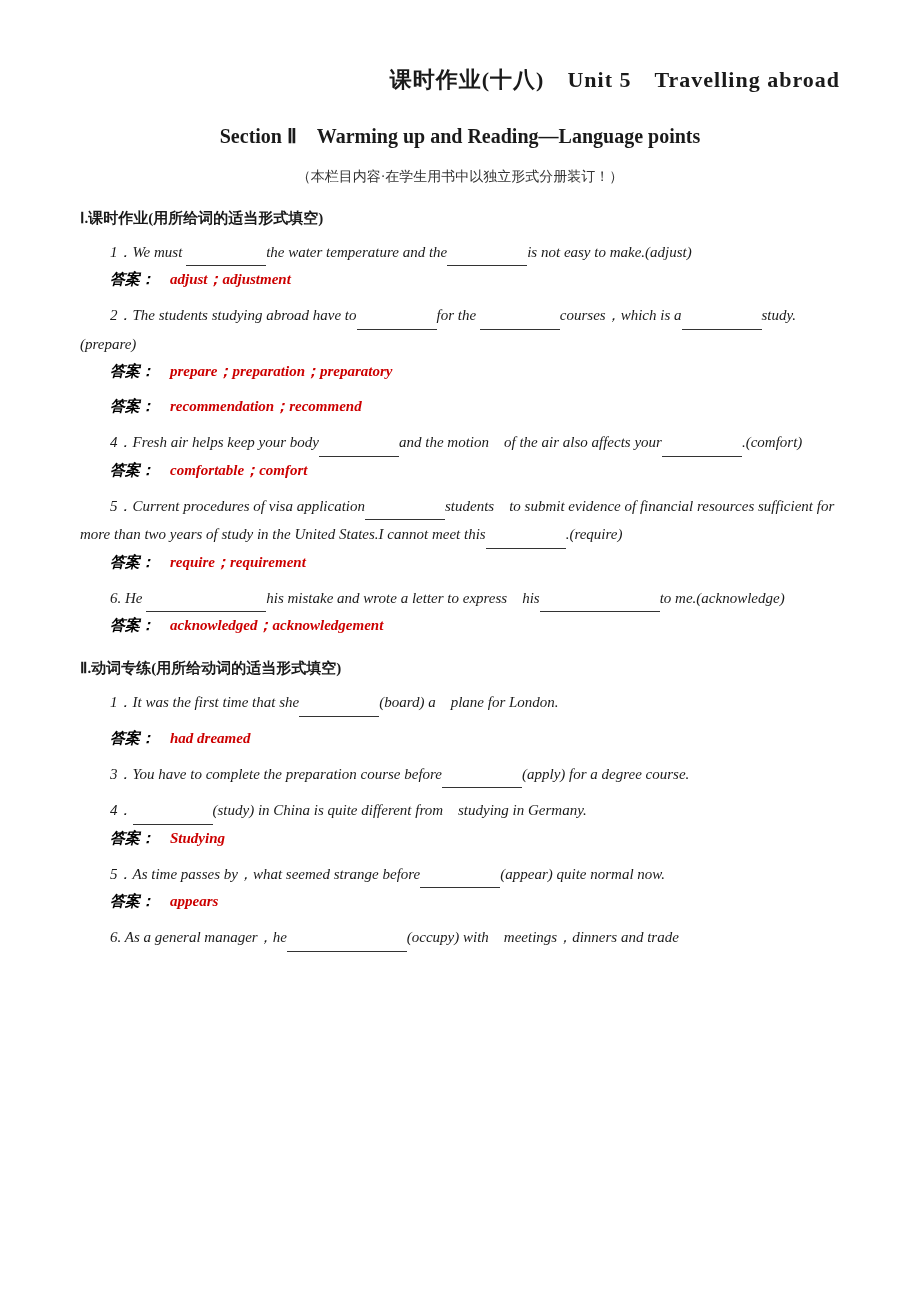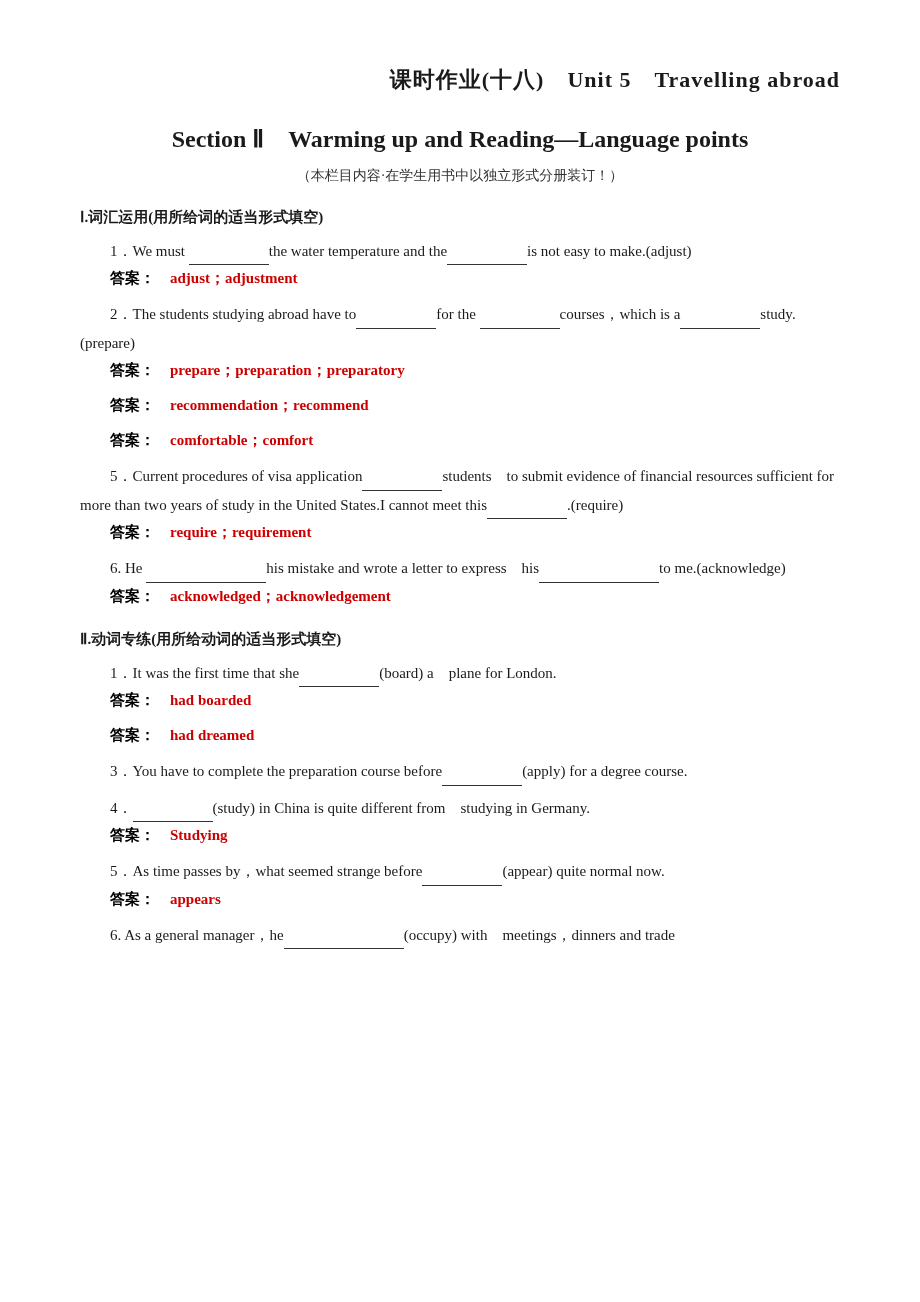--- a/index.html
+++ b/index.html
@@ -15,37 +15,38 @@
     }
     .main-title {
       text-align: right;
       font-size: 22px;
       font-weight: bold;
       margin-bottom: 18px;
       letter-spacing: 1px;
     }
     .section-title {
       text-align: center;
-      font-size: 24px;
+      font-size: 20px;
       font-weight: bold;
-      margin-bottom: 2px;
+      margin-bottom: 10px;
     }
     .subtitle {
       text-align: center;
       font-size: 14px;
       color: #333;
     }
     .part-heading {
       font-size: 15px;
       font-weight: bold;
       margin-top: 16px;
       margin-bottom: 6px;
     }
     .question-block {
       margin-bottom: 8px;
+      font-style: italic;
     }
     .question-text {
       text-indent: 2em;
       line-height: 1.9;
     }
     .answer-line {
       color: #cc0000;
       font-weight: bold;
       margin-left: 2em;
       margin-bottom: 6px;
@@ -67,21 +68,21 @@
   </style>
 </head>
 <body>
 
 <div class="main-title">课时作业(十八)　Unit 5　Travelling abroad</div>
 
 <div class="section-title">Section Ⅱ　Warming up and Reading—Language points</div>
 
 <div class="subtitle">（本栏目内容·在学生用书中以独立形式分册装订！）</div>
 
-<div class="part-heading">Ⅰ.词汇运用(用所给词的适当形式填空)</div>
+<div class="part-heading">Ⅰ.课时作业(用所给词的适当形式填空)</div>
 
 <div class="question-block">
   <div class="question-text">
     1．We must <span class="blank"></span>the water temperature and the<span class="blank"></span>is not easy to make.(adjust)
   </div>
   <div class="answer-line">
     <span class="answer-label">答案：</span>　adjust；adjustment
   </div>
 </div>
 
@@ -94,20 +95,23 @@
   </div>
 </div>
 
 <div class="question-block">
   <div class="answer-line">
     <span class="answer-label">答案：</span>　recommendation；recommend
   </div>
 </div>
 
 <div class="question-block">
+  <div class="question-text">
+    4．Fresh air helps keep your body<span class="blank"></span>and the motion　of the air also affects your<span class="blank"></span>.(comfort)
+  </div>
   <div class="answer-line">
     <span class="answer-label">答案：</span>　comfortable；comfort
   </div>
 </div>
 
 <div class="question-block">
   <div class="question-text">
     5．Current procedures of visa application<span class="blank"></span>students　to submit evidence of financial resources sufficient for　more than two years of study in the United States.I cannot meet this<span class="blank"></span>.(require)
   </div>
   <div class="answer-line">
@@ -122,23 +126,20 @@
   <div class="answer-line">
     <span class="answer-label">答案：</span>　acknowledged；acknowledgement
   </div>
 </div>
 
 <div class="part-heading">Ⅱ.动词专练(用所给动词的适当形式填空)</div>
 
 <div class="question-block">
   <div class="question-text">
     1．It was the first time that she<span class="blank"></span>(board) a　plane for London.
-  </div>
-  <div class="answer-line">
-    <span class="answer-label">答案：</span>　had boarded
   </div>
 </div>
 
 <div class="question-block">
   <div class="answer-line">
     <span class="answer-label">答案：</span>　had dreamed
   </div>
 </div>
 
 <div class="question-block">

